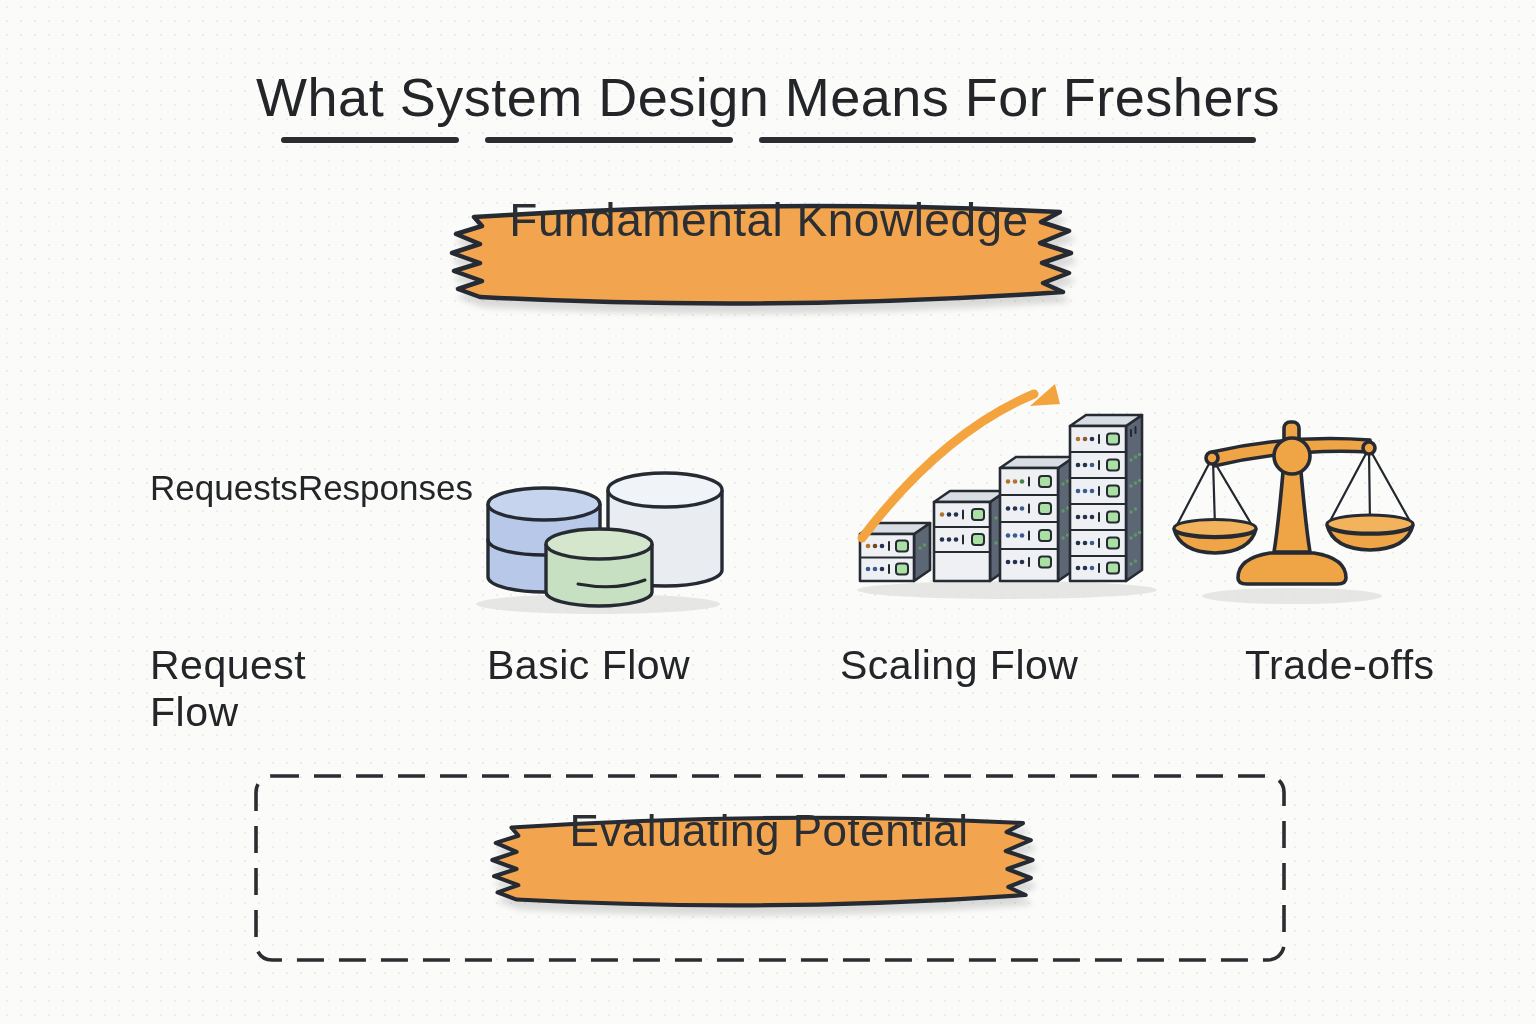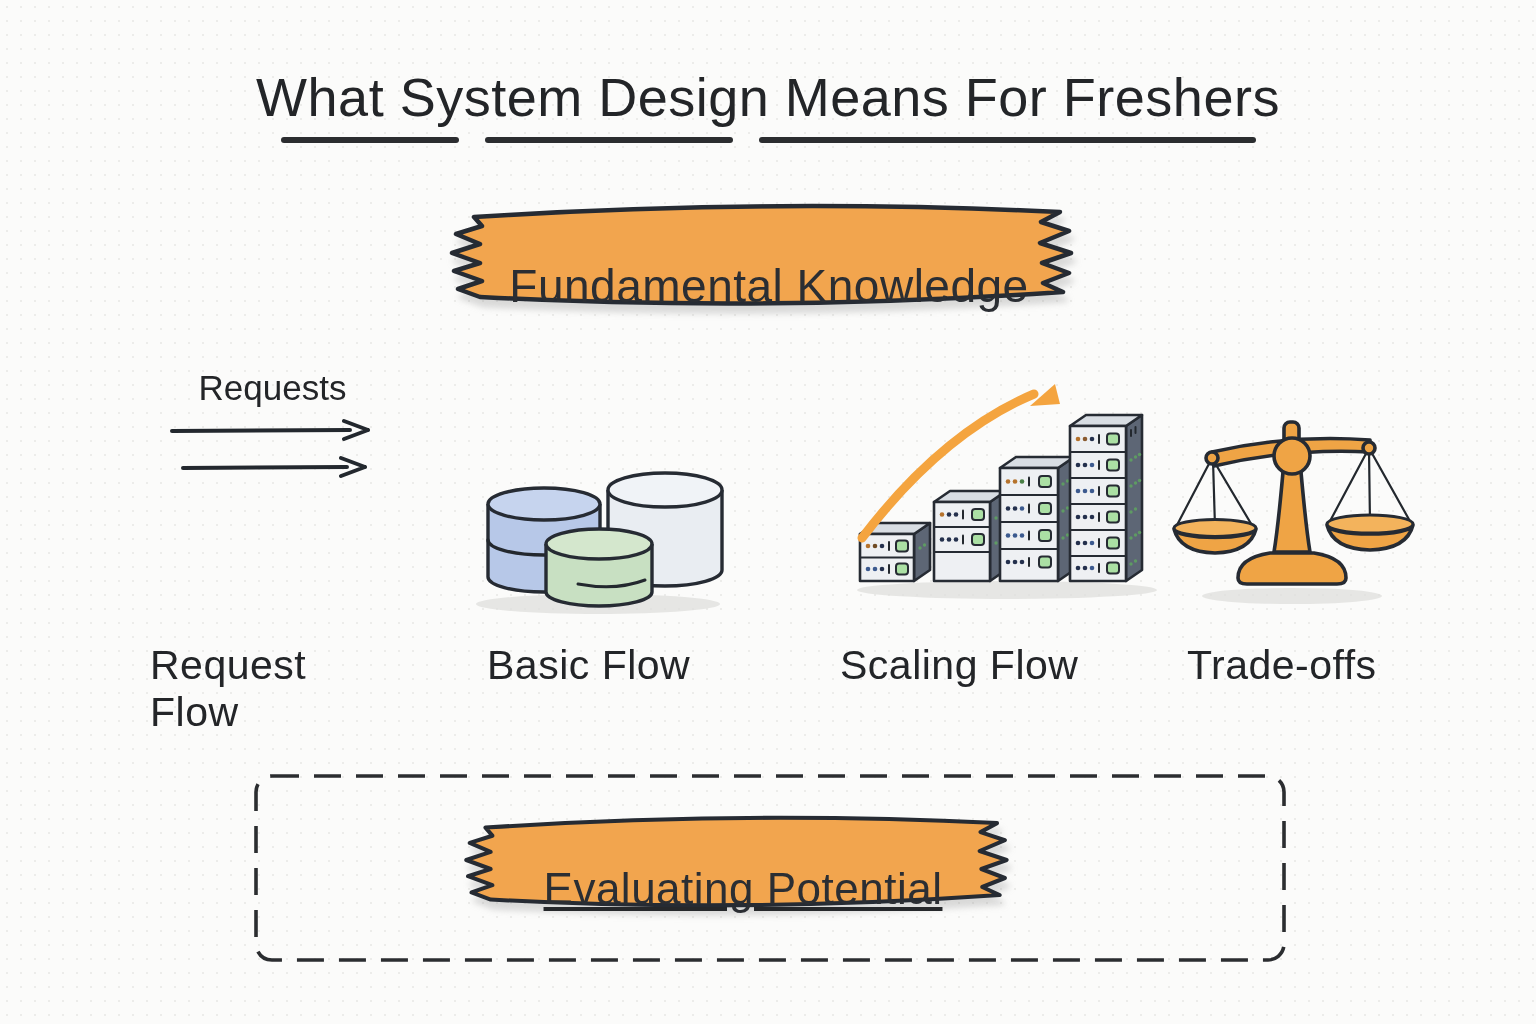--- a/index.html
+++ b/index.html
@@ -26,36 +26,36 @@
     position:absolute;top:66px;left:0;width:100%;
     text-align:center;font-size:54px;font-weight:500;letter-spacing:.5px;color:#232528;
   }
   .title-underline{
     position:absolute;top:137px;left:0;width:100%;
     display:flex;justify-content:center;align-items:center;gap:26px;
   }
   .title-underline .seg{height:6px;background:#2b2d30;border-radius:3px}
   .seg.s1{width:178px}.seg.s2{width:248px}.seg.s3{width:497px}
 
-  .banner{position:absolute;display:flex;align-items:flex-end;justify-content:center;}
+  .banner{position:absolute;display:flex;align-items:flex-start;justify-content:center;}
   .banner svg{position:absolute;inset:0;width:100%;height:100%;
     filter:drop-shadow(3px 8px 3px rgba(130,130,130,.28));}
   .banner-shape{fill:var(--banner-orange);stroke:var(--outline-dark);stroke-width:4.5;stroke-linejoin:round;}
   .banner .banner-label{position:relative;z-index:1;font-size:46px;font-weight:500;color:#2b2e33;letter-spacing:.5px;}
   .banner-top{left:438px;top:193px;width:662px;height:120px;}
-  .banner-bottom{left:454px;top:806px;width:578px;height:108px;text-decoration:underline;}
+  .banner-bottom{left:480px;top:806px;width:578px;height:108px;}
   .banner-bottom .banner-label{font-size:44px;}
 
   .concept-icon{position:absolute;}
   .icon-shadow{fill:#dfdfdc;opacity:.75}
   .ln{stroke:#23282e;fill:none;stroke-linecap:round;}
 
   .request-flow{
-    position:absolute;left:150px;top:368px;width:245px;height:200px;
-    display:flex;flex-direction:column;align-items:center;
+    position:absolute;left:150px;top:388px;width:245px;height:200px;
+    display:flex;align-items:center;
   }
   .flow-label{font-size:35px;font-weight:500;color:#232528;}
   .flow-arrow{margin:9px 0 2px 0;}
 
   
   .cyl-blue{fill:var(--db-blue)} .cyl-blue-top{fill:var(--db-blue-top)}
   .cyl-white{fill:var(--db-white)} .cyl-white-top{fill:var(--db-white-top)}
   .cyl-green{fill:var(--db-green)} .cyl-green-top{fill:var(--db-green-top)}
   .cyl{stroke:var(--outline-dark);stroke-width:3.4}
 
@@ -73,21 +73,21 @@
   .gold-light{fill:var(--scale-gold-light);stroke:var(--outline-dark);stroke-width:3;}
   .string{stroke:#23282e;stroke-width:2.2;stroke-linecap:round}
 
   .concept-label{
     position:absolute;top:642px;text-align:left;
     font-size:41px;font-weight:500;color:#232528;letter-spacing:.5px;
   }
   .lbl-request{left:150px;width:256px}
   .lbl-data{left:487px;width:240px}
   .lbl-scaling{left:840px;width:260px}
-  .lbl-tradeoffs{left:1187px;width:240px}
+  .lbl-tradeoffs{left:1245px;width:240px}
 
   .dashed-box{position:absolute;left:252px;top:772px;width:1036px;height:192px;}
 </style>
 </head>
 <body>
 
 <div class="canvas">
 
   <h1 class="page-title">What System Design Means For Freshers</h1>
   <div class="title-underline">
@@ -107,20 +107,21 @@
   </div>
 
   <div class="request-flow">
     <span class="flow-label">Requests</span>
     <svg class="flow-arrow" width="210" height="26" viewBox="0 0 210 26">
       <path class="ln" stroke-width="4" d="M 4 14 L 182 13 M 176 4 L 200 13 M 176 22 L 200 13"></path>
     </svg>
     <svg class="flow-arrow" width="200" height="26" viewBox="0 0 200 26">
       <path class="ln" stroke-width="4" d="M 10 14 L 174 13 M 168 4 L 192 13 M 168 22 L 192 13"></path>
     </svg>
+    <span class="flow-label">Responses</span>
   </div>
 
   <svg class="concept-icon" style="left:448px;top:442px" width="300" height="178" viewBox="0 0 300 178">
     <ellipse class="icon-shadow" cx="150" cy="162" rx="122" ry="10"></ellipse>
 
     <g>
       <path class="cyl cyl-white" d="M 160 48 L 160 128 A 57 16 0 0 0 274 128 L 274 48"></path>
       <ellipse class="cyl cyl-white-top" cx="217" cy="48" rx="57" ry="17"></ellipse>
     </g>
 

